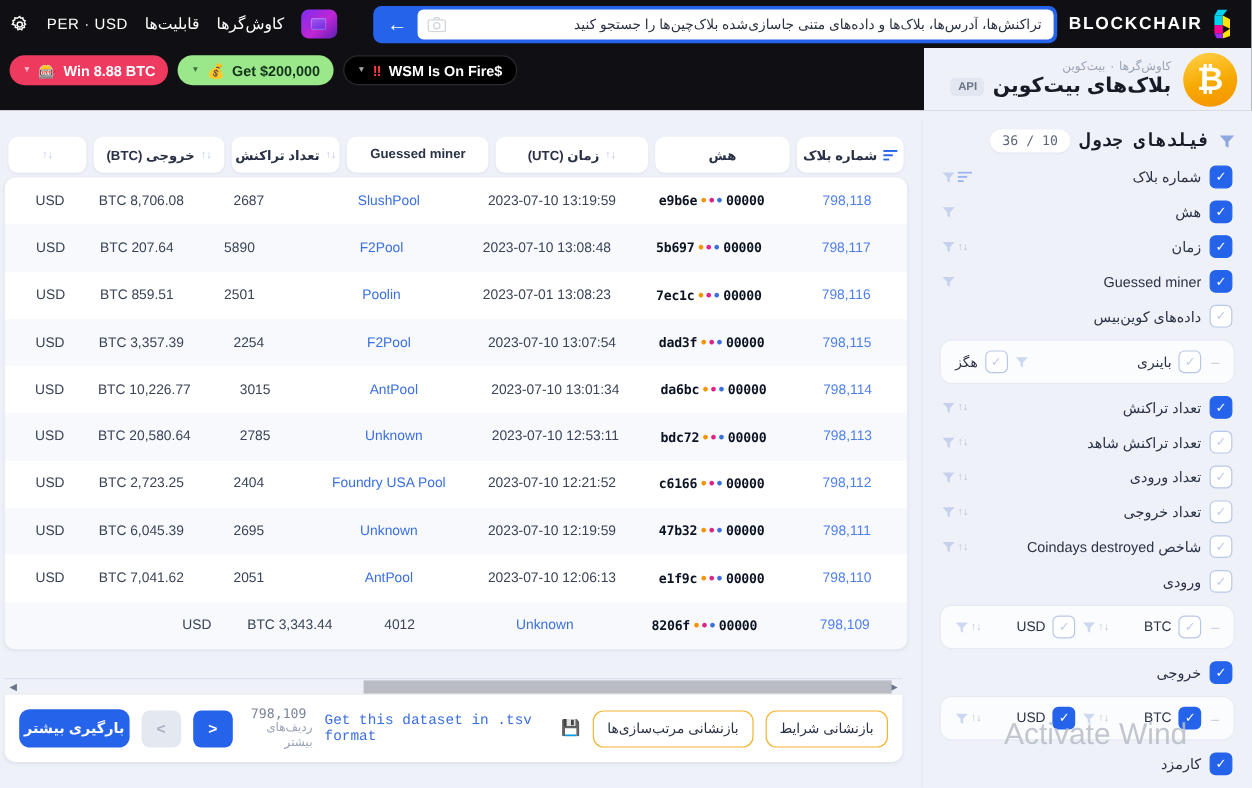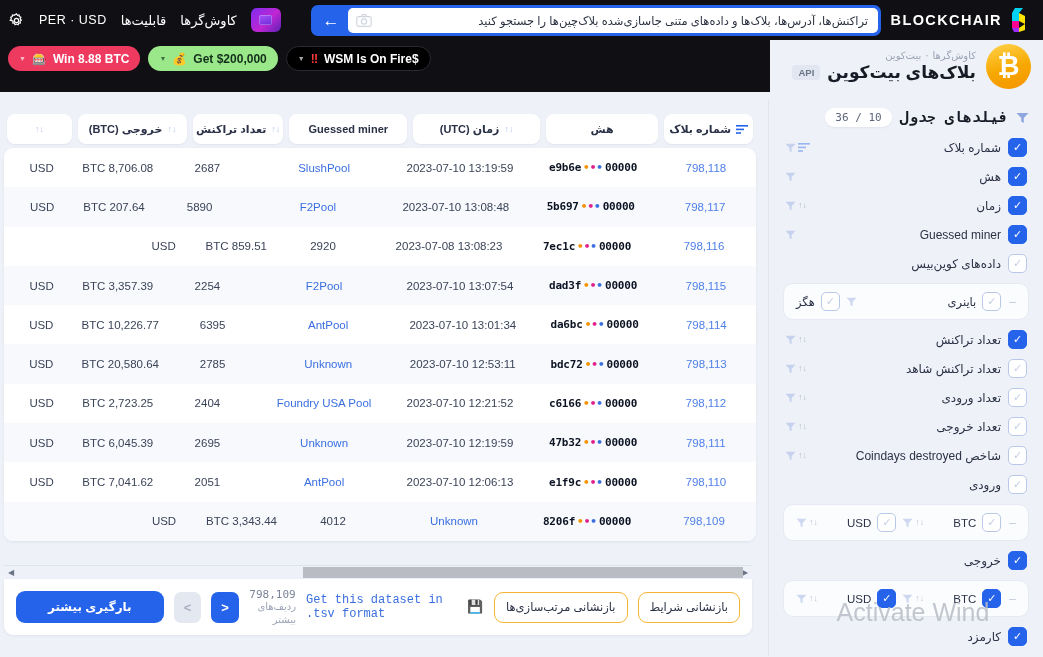--- a/index.html
+++ b/index.html
@@ -191,21 +191,21 @@
   .rowinfo .n { font-family: "DejaVu Sans Mono", monospace; font-size: 11px; color: #7b8499; }
   .rowinfo .t { font-size: 10px; color: #9aa3b5; }
   .pg {
     width: 38px; height: 31px; border-radius: 7px; display:flex; align-items:center; justify-content:center;
     font-size: 13px; cursor: pointer; font-weight: bold;
   }
   .pg.on  { background: #2563eb; color: #fff; }
   .pg.off { background: #e4e8f1; color: #a9b0c0; }
   .btn-blue {
     background: #2563eb; color: #fff; border-radius: 9px; height: 32px;
-    padding: 0 32px; font-size: 12px; font-weight: bold;
+    padding: 0 4px; font-size: 12px; font-weight: bold;
     display:flex; align-items:center; cursor:pointer; white-space: nowrap;
   }
 
   
   .sidebar {
     position: absolute; top: 8px; right: 0; width: 275px; height: 556px;
     direction: rtl; overflow: hidden;
     border-left: 1px solid #e0e5ef;
   }
   .sb-head {
@@ -398,22 +398,23 @@
           <div class="td link c-miner">F2Pool</div>
           <div class="td c-txn">5890</div>
           <div class="td undefinedc-out">207.64 BTC</div>
           <div class="td c-usd">USD</div>
         </div>
         <div class="trow">
           <div class="td blk c-num">798,116</div>
           <div class="td c-hash">
             <span class="hashcell">00000<span class="hdots"><span class="hd1">•</span><span class="hd2">•</span><span class="hd3">•</span></span>7ec1c</span>
           </div>
-          <div class="td c-time">13:08:23 2023-07-08</div>
-          <div class="td c-txn">2920</div>
+          <div class="td c-time">13:08:23 2023-07-01</div>
+          <div class="td link c-miner">Poolin</div>
+          <div class="td c-txn">2501</div>
           <div class="td undefinedc-out">859.51 BTC</div>
           <div class="td c-usd">USD</div>
         </div>
         <div class="trow">
           <div class="td blk c-num">798,115</div>
           <div class="td c-hash">
             <span class="hashcell">00000<span class="hdots"><span class="hd1">•</span><span class="hd2">•</span><span class="hd3">•</span></span>dad3f</span>
           </div>
           <div class="td c-time">13:07:54 2023-07-10</div>
           <div class="td link c-miner">F2Pool</div>
@@ -421,21 +422,21 @@
           <div class="td undefinedc-out">3,357.39 BTC</div>
           <div class="td c-usd">USD</div>
         </div>
         <div class="trow">
           <div class="td blk c-num">798,114</div>
           <div class="td c-hash">
             <span class="hashcell">00000<span class="hdots"><span class="hd1">•</span><span class="hd2">•</span><span class="hd3">•</span></span>da6bc</span>
           </div>
           <div class="td c-time">13:01:34 2023-07-10</div>
           <div class="td link c-miner">AntPool</div>
-          <div class="td c-txn">6395</div>
+          <div class="td c-txn">3015</div>
           <div class="td undefinedc-out">10,226.77 BTC</div>
           <div class="td c-usd">USD</div>
         </div>
         <div class="trow">
           <div class="td blk c-num">798,113</div>
           <div class="td c-hash">
             <span class="hashcell">00000<span class="hdots"><span class="hd1">•</span><span class="hd2">•</span><span class="hd3">•</span></span>bdc72</span>
           </div>
           <div class="td c-time">12:53:11 2023-07-10</div>
           <div class="td link c-miner">Unknown</div>

